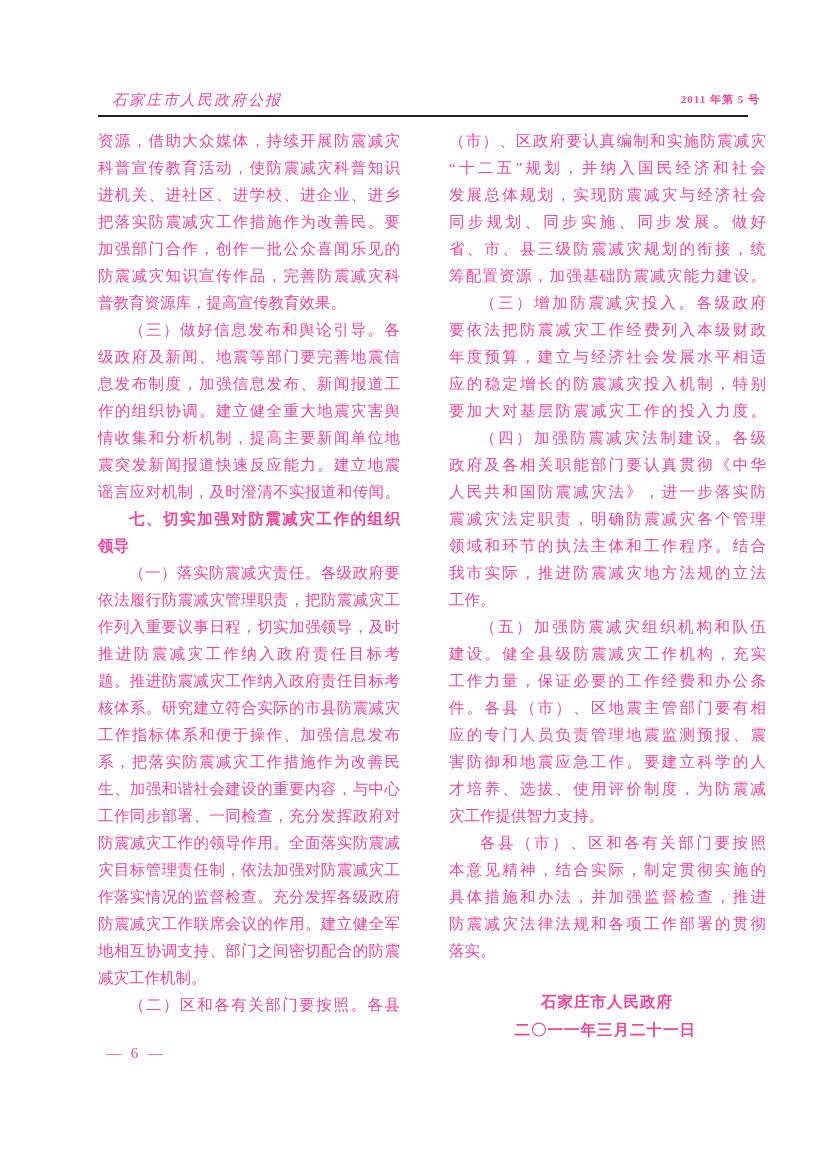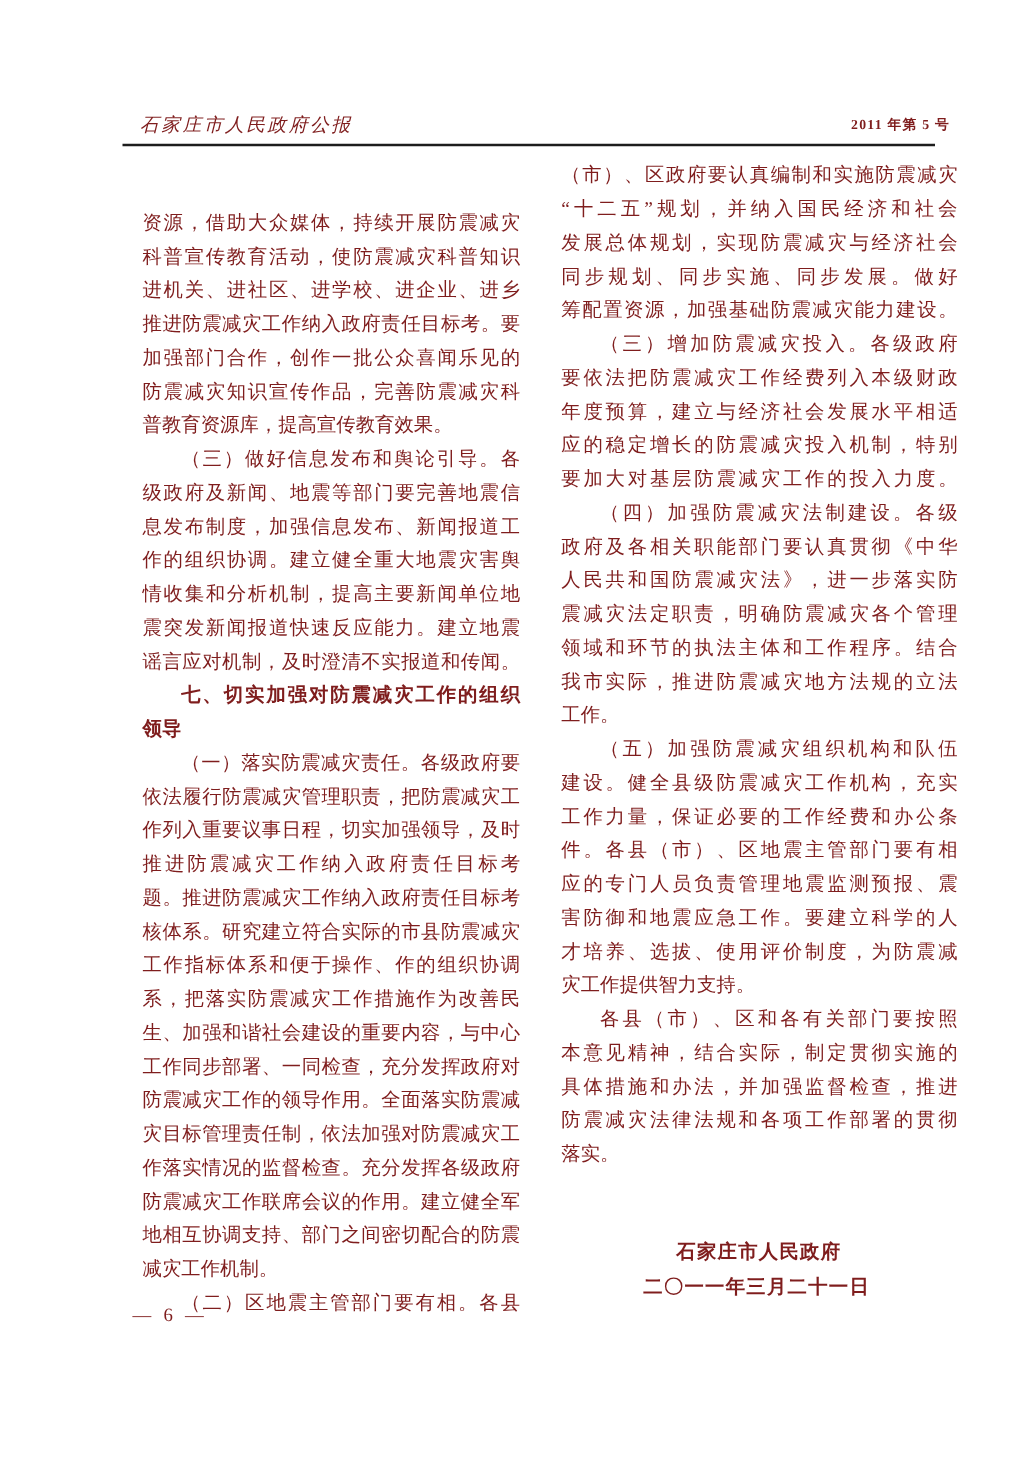--- a/index.html
+++ b/index.html
@@ -6,21 +6,21 @@
     margin: 0;
     padding: 0;
     background: #ffffff;
   }
   .page {
     position: relative;
     width: 826px;
     height: 1169px;
     background: #ffffff;
     font-family: "Liberation Serif", "DejaVu Serif", serif;
-    color: #7f1d1d;
+    color: #ec4899;
     overflow: hidden;
   }
   .header-title {
     position: absolute;
     left: 112px;
     top: 91px;
     font-size: 15px;
     font-style: italic;
     letter-spacing: 2px;
     white-space: nowrap;
@@ -39,21 +39,21 @@
     left: 98px;
     right: 78px;
     top: 115px;
     height: 2px;
     background: #1d1d1d;
   }
   .col {
     position: absolute;
     top: 127px;
   }
-  .col-left  { left: 114px;  width: 302px; margin-top: 38px; }
+  .col-left  { left: 98px;  width: 302px; }
   .col-right { left: 449px; width: 317px; }
   .tline {
     height: 27px;
     line-height: 27px;
     font-size: 15.5px;
     text-align: justify;
     text-align-last: justify;
     white-space: nowrap;
   }
   .tline.short { text-align-last: left; }
@@ -94,57 +94,58 @@
 
 <div class="page">
   <div class="header-title">石家庄市人民政府公报</div>
   <div class="header-issue">2011 年第 5 号</div>
   <div class="header-rule"></div>
 
   <div class="col col-left">
       <div class="tline">资源，借助大众媒体，持续开展防震减灾</div>
       <div class="tline">科普宣传教育活动，使防震减灾科普知识</div>
       <div class="tline">进机关、进社区、进学校、进企业、进乡</div>
-      <div class="tline">推进防震减灾工作纳入政府责任目标考。要</div>
+      <div class="tline">把落实防震减灾工作措施作为改善民。要</div>
       <div class="tline">加强部门合作，创作一批公众喜闻乐见的</div>
       <div class="tline">防震减灾知识宣传作品，完善防震减灾科</div>
       <div class="tline short">普教育资源库，提高宣传教育效果。</div>
       <div class="tline indent">（三）做好信息发布和舆论引导。各</div>
       <div class="tline">级政府及新闻、地震等部门要完善地震信</div>
       <div class="tline">息发布制度，加强信息发布、新闻报道工</div>
       <div class="tline">作的组织协调。建立健全重大地震灾害舆</div>
       <div class="tline">情收集和分析机制，提高主要新闻单位地</div>
       <div class="tline">震突发新闻报道快速反应能力。建立地震</div>
       <div class="tline">谣言应对机制，及时澄清不实报道和传闻。</div>
       <div class="tline heading indent">七、切实加强对防震减灾工作的组织</div>
       <div class="tline heading short">领导</div>
       <div class="tline indent">（一）落实防震减灾责任。各级政府要</div>
       <div class="tline">依法履行防震减灾管理职责，把防震减灾工</div>
       <div class="tline">作列入重要议事日程，切实加强领导，及时</div>
       <div class="tline">推进防震减灾工作纳入政府责任目标考</div>
       <div class="tline">题。推进防震减灾工作纳入政府责任目标考</div>
       <div class="tline">核体系。研究建立符合实际的市县防震减灾</div>
-      <div class="tline">工作指标体系和便于操作、作的组织协调</div>
+      <div class="tline">工作指标体系和便于操作、加强信息发布</div>
       <div class="tline">系，把落实防震减灾工作措施作为改善民</div>
       <div class="tline">生、加强和谐社会建设的重要内容，与中心</div>
       <div class="tline">工作同步部署、一同检查，充分发挥政府对</div>
       <div class="tline">防震减灾工作的领导作用。全面落实防震减</div>
       <div class="tline">灾目标管理责任制，依法加强对防震减灾工</div>
       <div class="tline">作落实情况的监督检查。充分发挥各级政府</div>
       <div class="tline">防震减灾工作联席会议的作用。建立健全军</div>
       <div class="tline">地相互协调支持、部门之间密切配合的防震</div>
       <div class="tline short">减灾工作机制。</div>
-      <div class="tline indent">（二）区地震主管部门要有相。各县</div>
+      <div class="tline indent">（二）区和各有关部门要按照。各县</div>
     </div>
 
   <div class="col col-right">
       <div class="tline">（市）、区政府要认真编制和实施防震减灾</div>
       <div class="tline">“十二五”规划，并纳入国民经济和社会</div>
       <div class="tline">发展总体规划，实现防震减灾与经济社会</div>
       <div class="tline">同步规划、同步实施、同步发展。做好</div>
+      <div class="tline">省、市、县三级防震减灾规划的衔接，统</div>
       <div class="tline">筹配置资源，加强基础防震减灾能力建设。</div>
       <div class="tline indent">（三）增加防震减灾投入。各级政府</div>
       <div class="tline">要依法把防震减灾工作经费列入本级财政</div>
       <div class="tline">年度预算，建立与经济社会发展水平相适</div>
       <div class="tline">应的稳定增长的防震减灾投入机制，特别</div>
       <div class="tline">要加大对基层防震减灾工作的投入力度。</div>
       <div class="tline indent">（四）加强防震减灾法制建设。各级</div>
       <div class="tline">政府及各相关职能部门要认真贯彻《中华</div>
       <div class="tline">人民共和国防震减灾法》，进一步落实防</div>
       <div class="tline">震减灾法定职责，明确防震减灾各个管理</div>

